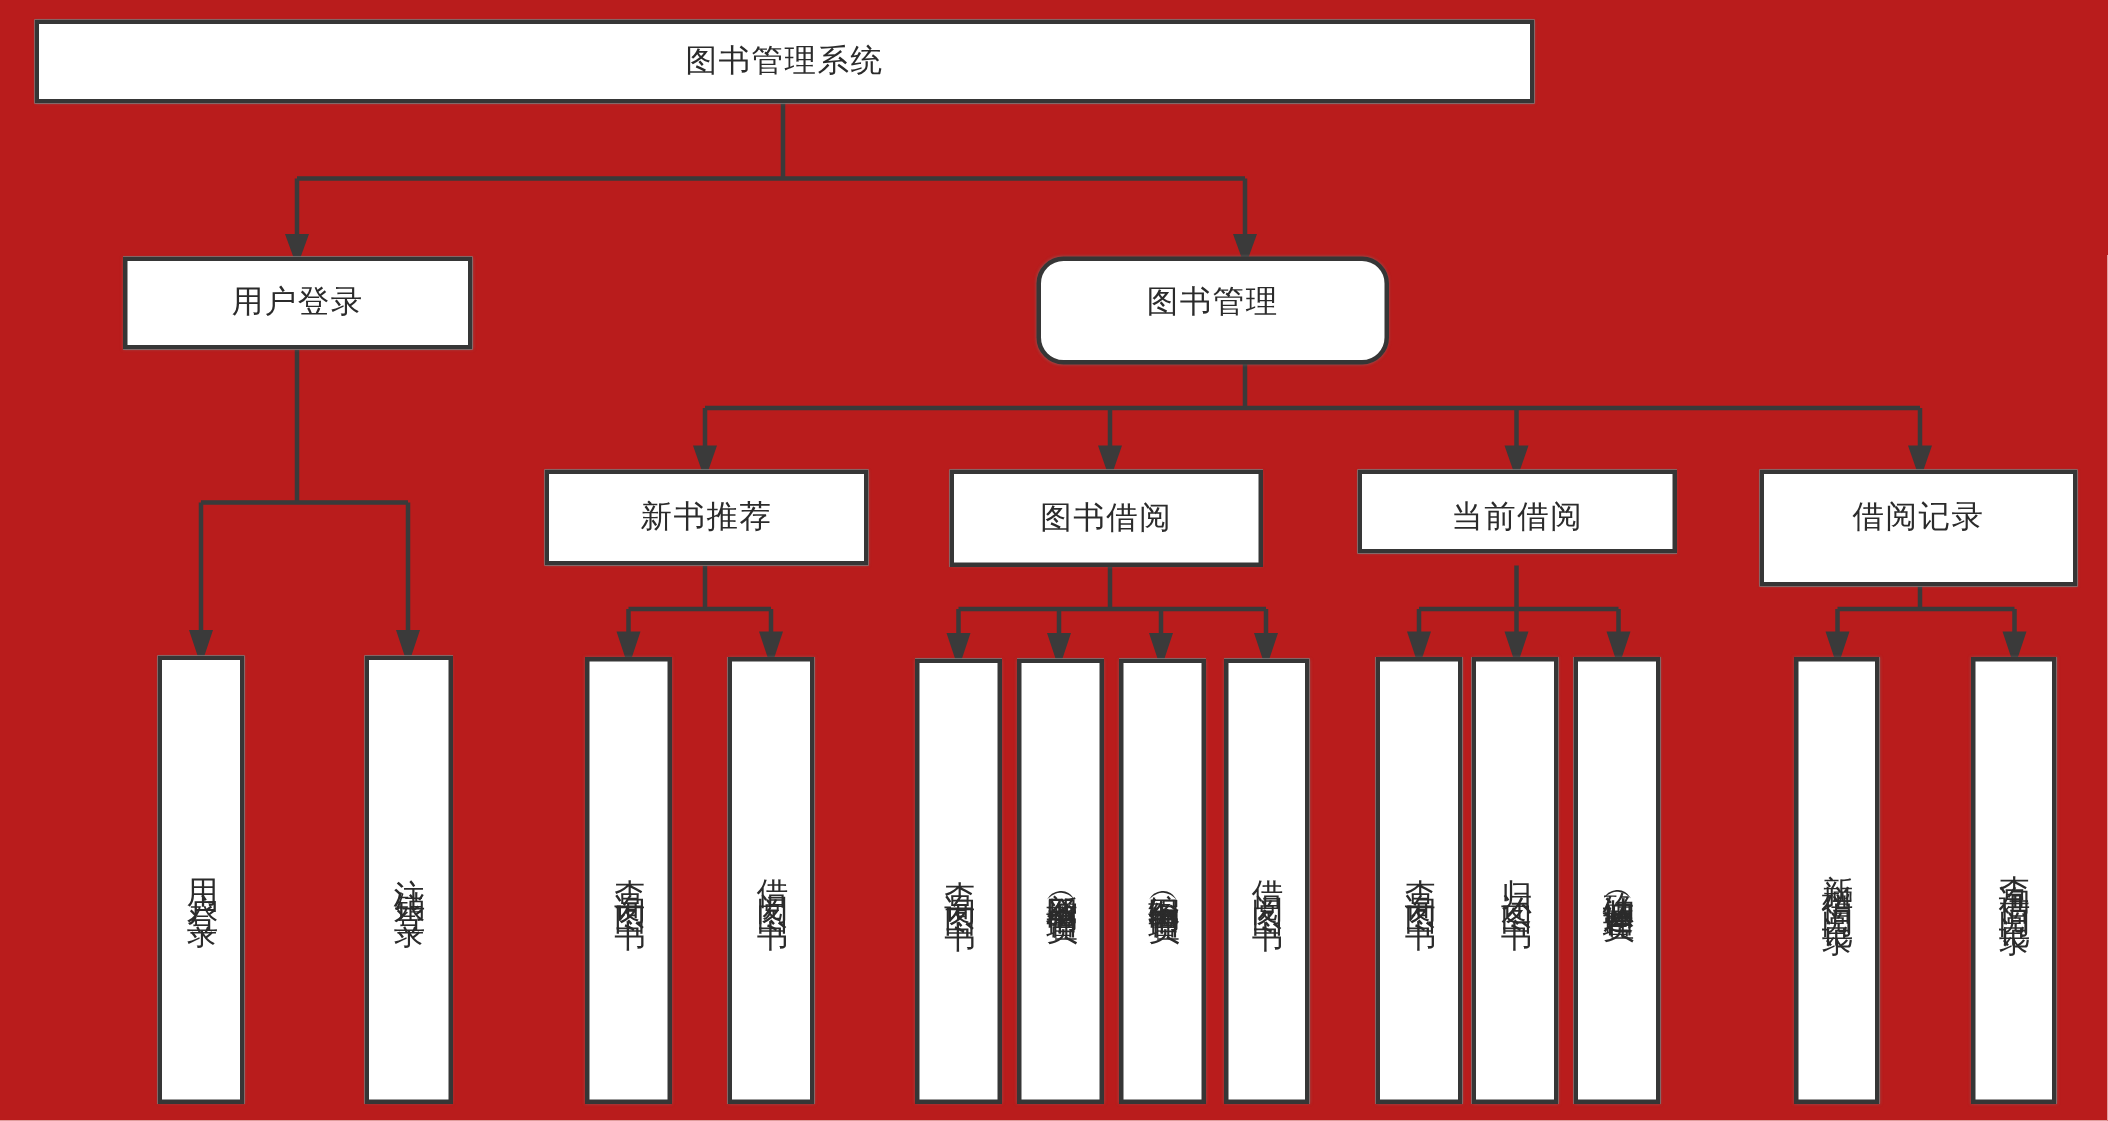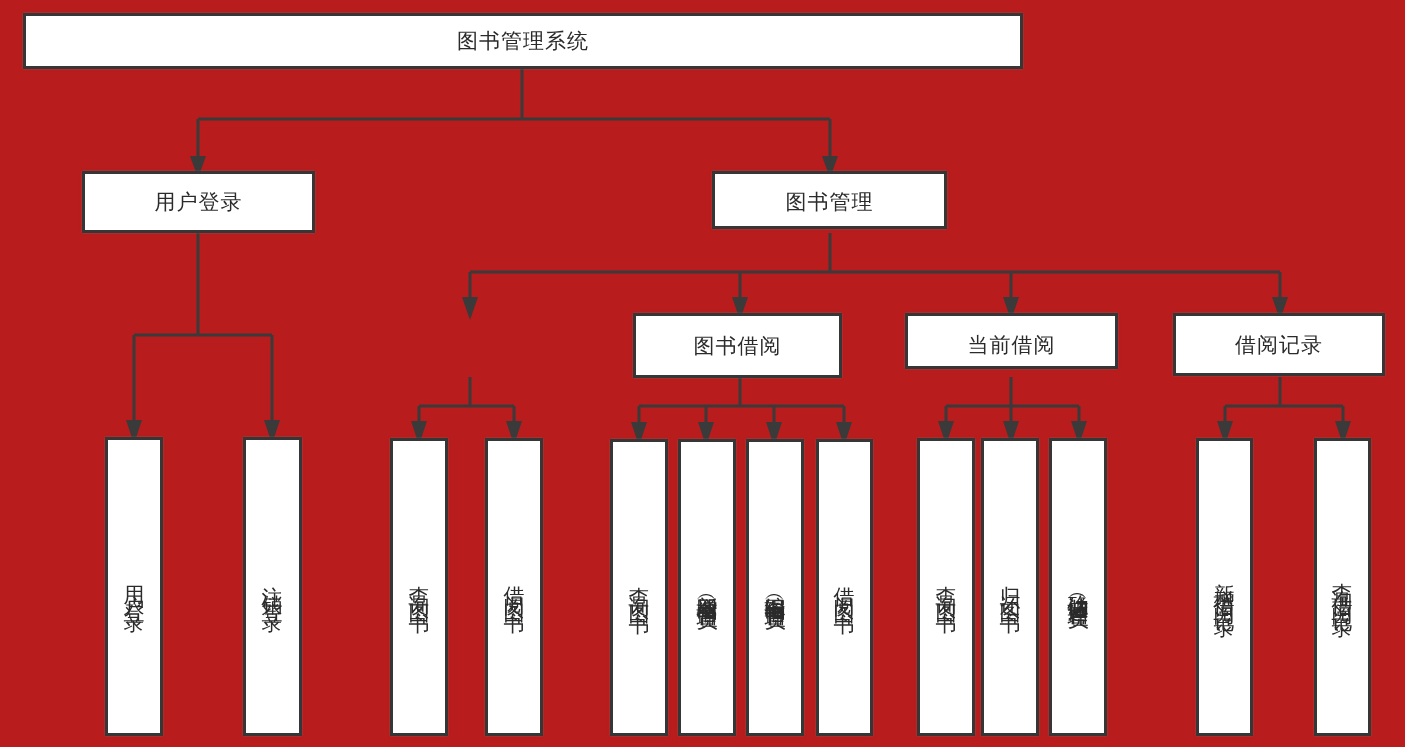--- a/index.html
+++ b/index.html
@@ -88,25 +88,26 @@
       <polygon points="1071,421 1087,421 1079,445"></polygon>
 
       <polygon points="1217,421 1233,421 1225,445"></polygon>
       <polygon points="1335,421 1351,421 1343,445"></polygon>
     </g>
   </svg>
 
   <div class="node" style="left:23px;top:13px;width:1000px;height:56px;line-height:50px;">图书管理系统</div>
 
   <div class="node" style="left:82px;top:171px;width:233px;height:62px;line-height:56px;">用户登录</div>
-  <div class="node" style="left:712px;top:171px;width:235px;height:58px;line-height:56px;">图书管理</div>
+  <div class="node" style="left:691px;top:171px;width:235px;height:72px;line-height:56px;border-radius:18px;">图书管理</div>
 
+  <div class="node" style="left:363px;top:313px;width:216px;height:64px;line-height:58px;">新书推荐</div>
   <div class="node" style="left:633px;top:313px;width:209px;height:65px;line-height:59px;">图书借阅</div>
   <div class="node" style="left:905px;top:313px;width:213px;height:56px;line-height:58px;">当前借阅</div>
-  <div class="node" style="left:1173px;top:313px;width:212px;height:63px;line-height:57px;">借阅记录</div>
+  <div class="node" style="left:1173px;top:313px;width:212px;height:78px;line-height:57px;">借阅记录</div>
 
   <div class="node leaf" style="left:105px;top:437px;width:58px;height:299px;line-height:52px;">用户登录</div>
   <div class="node leaf" style="left:243px;top:437px;width:59px;height:299px;line-height:53px;">注销登录</div>
 
   <div class="node leaf" style="left:390px;top:438px;width:58px;height:298px;line-height:52px;">查询图书</div>
   <div class="node leaf" style="left:485px;top:438px;width:58px;height:298px;line-height:52px;">借阅图书</div>
 
   <div class="node leaf" style="left:610px;top:439px;width:58px;height:297px;line-height:52px;">查询图书</div>
   <div class="node leaf" style="left:678px;top:439px;width:58px;height:297px;line-height:52px;letter-spacing:2px;">新增图书（管理员）</div>
   <div class="node leaf" style="left:746px;top:439px;width:58px;height:297px;line-height:52px;letter-spacing:2px;">编辑图书（管理员）</div>

